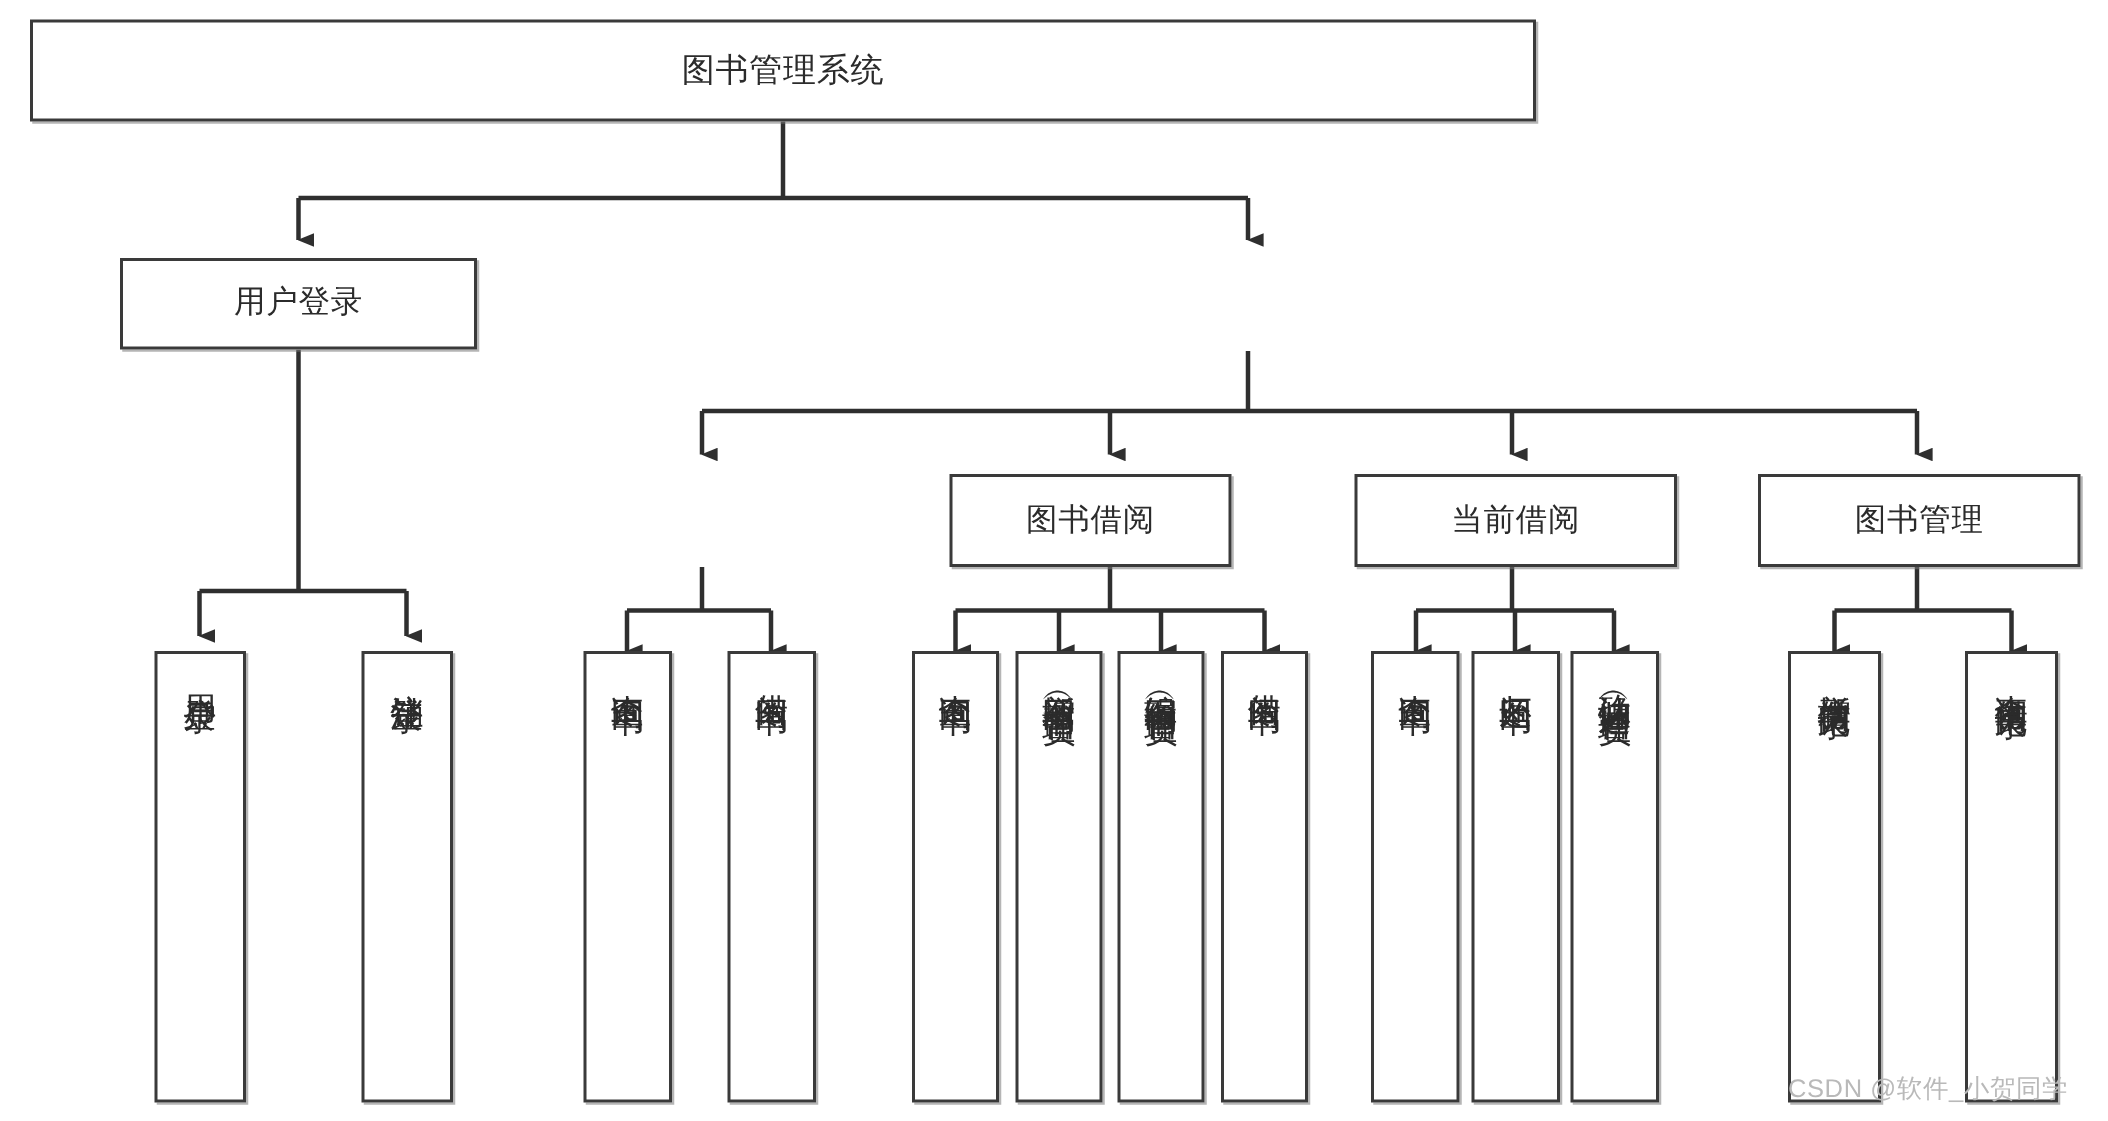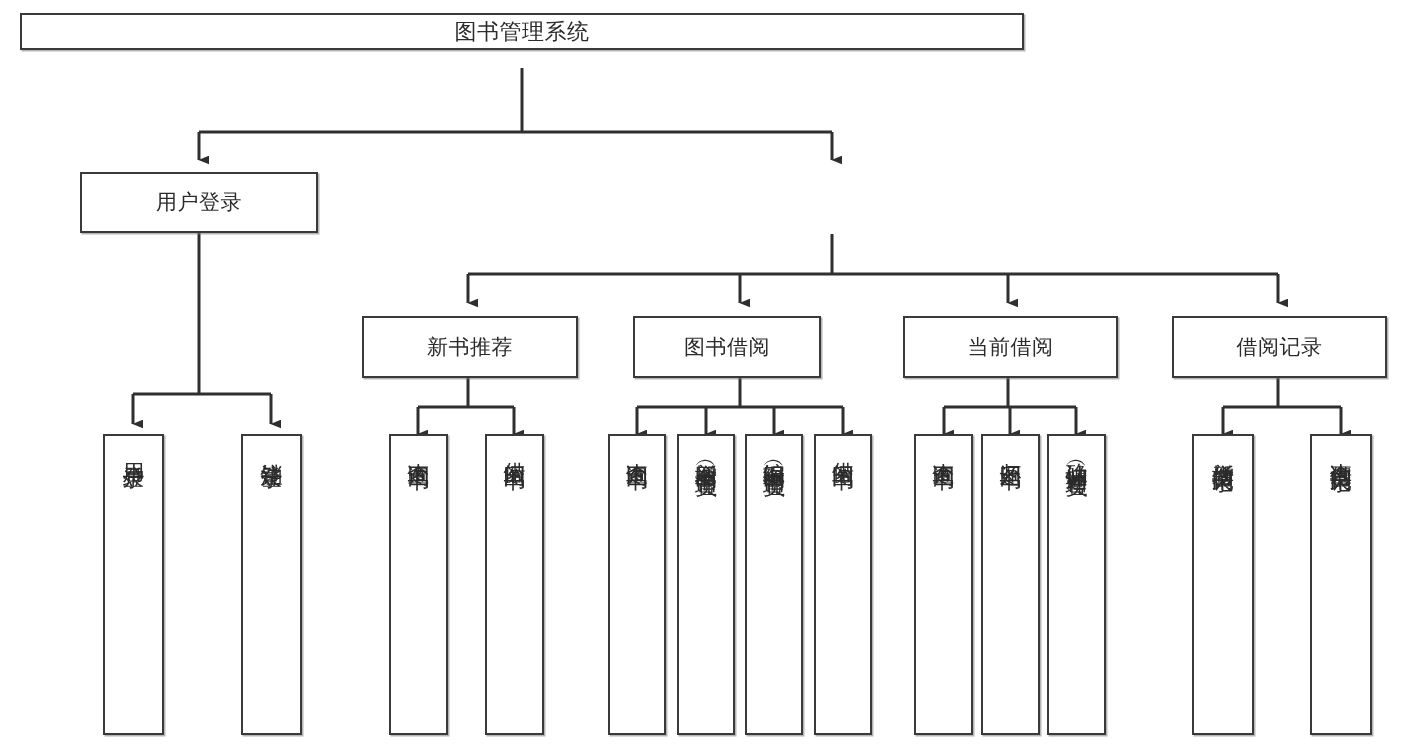--- a/index.html
+++ b/index.html
@@ -123,39 +123,36 @@
       <path d="M1010,407 L1010,434" marker-end="url(#arr)"></path>
       <path d="M1076,407 L1076,434" marker-end="url(#arr)"></path>
 
       <path d="M1278,378 L1278,407"></path>
       <path d="M1223,407 L1341,407"></path>
       <path d="M1223,407 L1223,434" marker-end="url(#arr)"></path>
       <path d="M1341,407 L1341,434" marker-end="url(#arr)"></path>
     </g>
   </svg>
 
-  <div class="node root horiz" style="left:20px; top:13px; width:1004px; height:37px;">
+  <div class="node root horiz" style="left:20px; top:13px; width:1004px; height:68px;">
     <span class="lbl">图书管理系统</span>
   </div>
 
   <div class="node horiz" style="left:80px; top:172px; width:238px; height:61px;">
     <span class="lbl">用户登录</span>
   </div>
 
-  <div class="node horiz" style="left:362px; top:316px; width:216px; height:62px;">
-    <span class="lbl">新书推荐</span>
-  </div>
   <div class="node horiz" style="left:633px; top:316px; width:188px; height:62px;">
     <span class="lbl">图书借阅</span>
   </div>
   <div class="node horiz" style="left:903px; top:316px; width:215px; height:62px;">
     <span class="lbl">当前借阅</span>
   </div>
   <div class="node horiz" style="left:1172px; top:316px; width:215px; height:62px;">
-    <span class="lbl">借阅记录</span>
+    <span class="lbl">图书管理</span>
   </div>
 
   <div class="node vert" style="left:103px; top:434px; width:61px; height:301px;">
     <span class="lbl">用户登录</span>
   </div>
   <div class="node vert" style="left:241px; top:434px; width:61px; height:301px;">
     <span class="lbl">注销登录</span>
   </div>
 
   <div class="node vert" style="left:389px; top:434px; width:59px; height:301px;">
@@ -188,13 +185,14 @@
     <span class="lbl">确认归还（管理员）</span>
   </div>
 
   <div class="node vert" style="left:1192px; top:434px; width:62px; height:301px;">
     <span class="lbl">新增借阅记录</span>
   </div>
   <div class="node vert" style="left:1310px; top:434px; width:62px; height:301px;">
     <span class="lbl">查询借阅记录</span>
   </div>
 
+  <div class="watermark">CSDN @软件_小贺同学</div>
 </div>
 
 </body></html>

